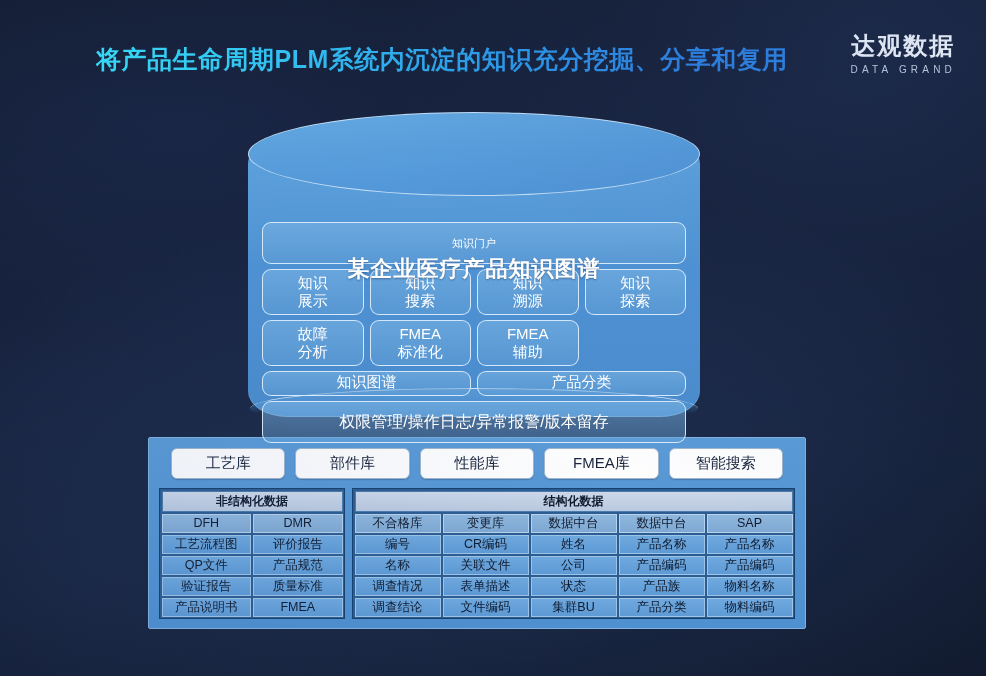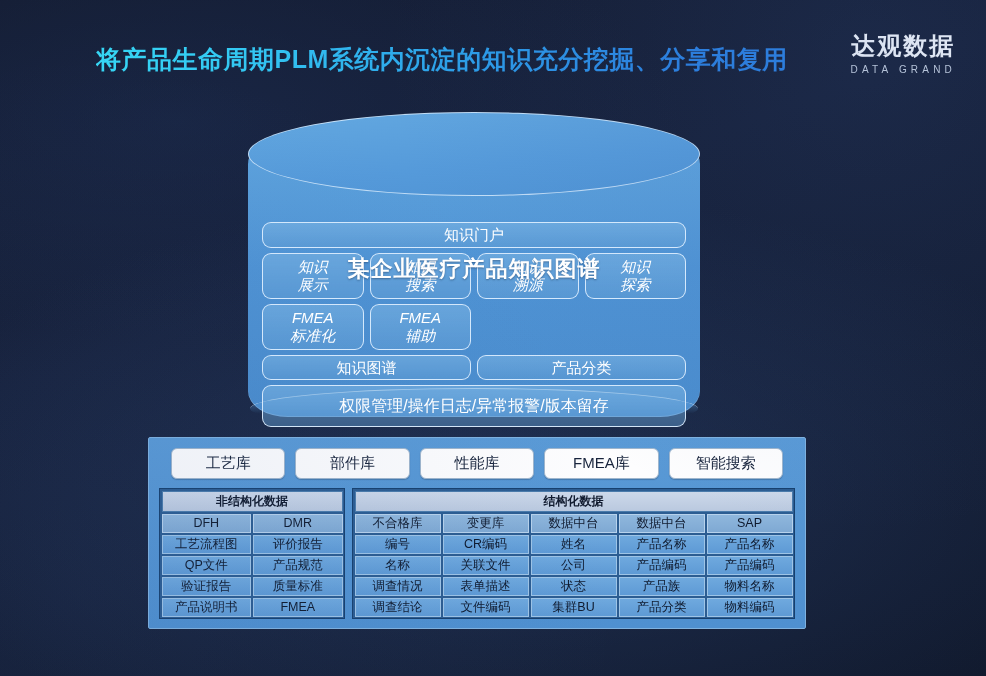--- a/index.html
+++ b/index.html
@@ -141,32 +141,32 @@
     background: linear-gradient(180deg, rgba(126,182,228,0.55) 0%, rgba(100,160,214,0.45) 100%);
     color: #ffffff;
     font-size: 15px;
     display: flex;
     align-items: center;
     justify-content: center;
     text-align: center;
     line-height: 1.18;
     padding: 3px 4px;
   }
-  .mod-portal { height: 26px; font-size: 15px; }
+  .mod-portal { height: 42px; font-size: 11px; }
   .grid4 {
     display: grid;
     grid-template-columns: repeat(4, 1fr);
     gap: 6px;
-    font-style: italic;
   }
   .grid4 .mod { height: 46px; white-space: pre-line; font-size: 15px; }
   .grid2 {
     display: grid;
     grid-template-columns: 1fr 1fr;
     gap: 6px;
+    font-family: Liberation Mono, monospace;
   }
   .grid2 .mod { height: 25px; }
   .mod-footer { height: 42px; font-size: 16px; }
 
   
   .panel {
     position: absolute;
     left: 148px;
     top: 437px;
     width: 658px;
@@ -271,20 +271,22 @@
 展示</div>
         <div class="mod">知识
 搜索</div>
         <div class="mod">知识
 溯源</div>
         <div class="mod">知识
 探索</div>
       </div>
 
       <div class="grid4">
+        <div class="mod">故障
+分析</div>
         <div class="mod">FMEA
 标准化</div>
         <div class="mod">FMEA
 辅助</div>
       </div>
 
       <div class="grid2">
         <div class="mod">知识图谱</div>
         <div class="mod">产品分类</div>
       </div>

